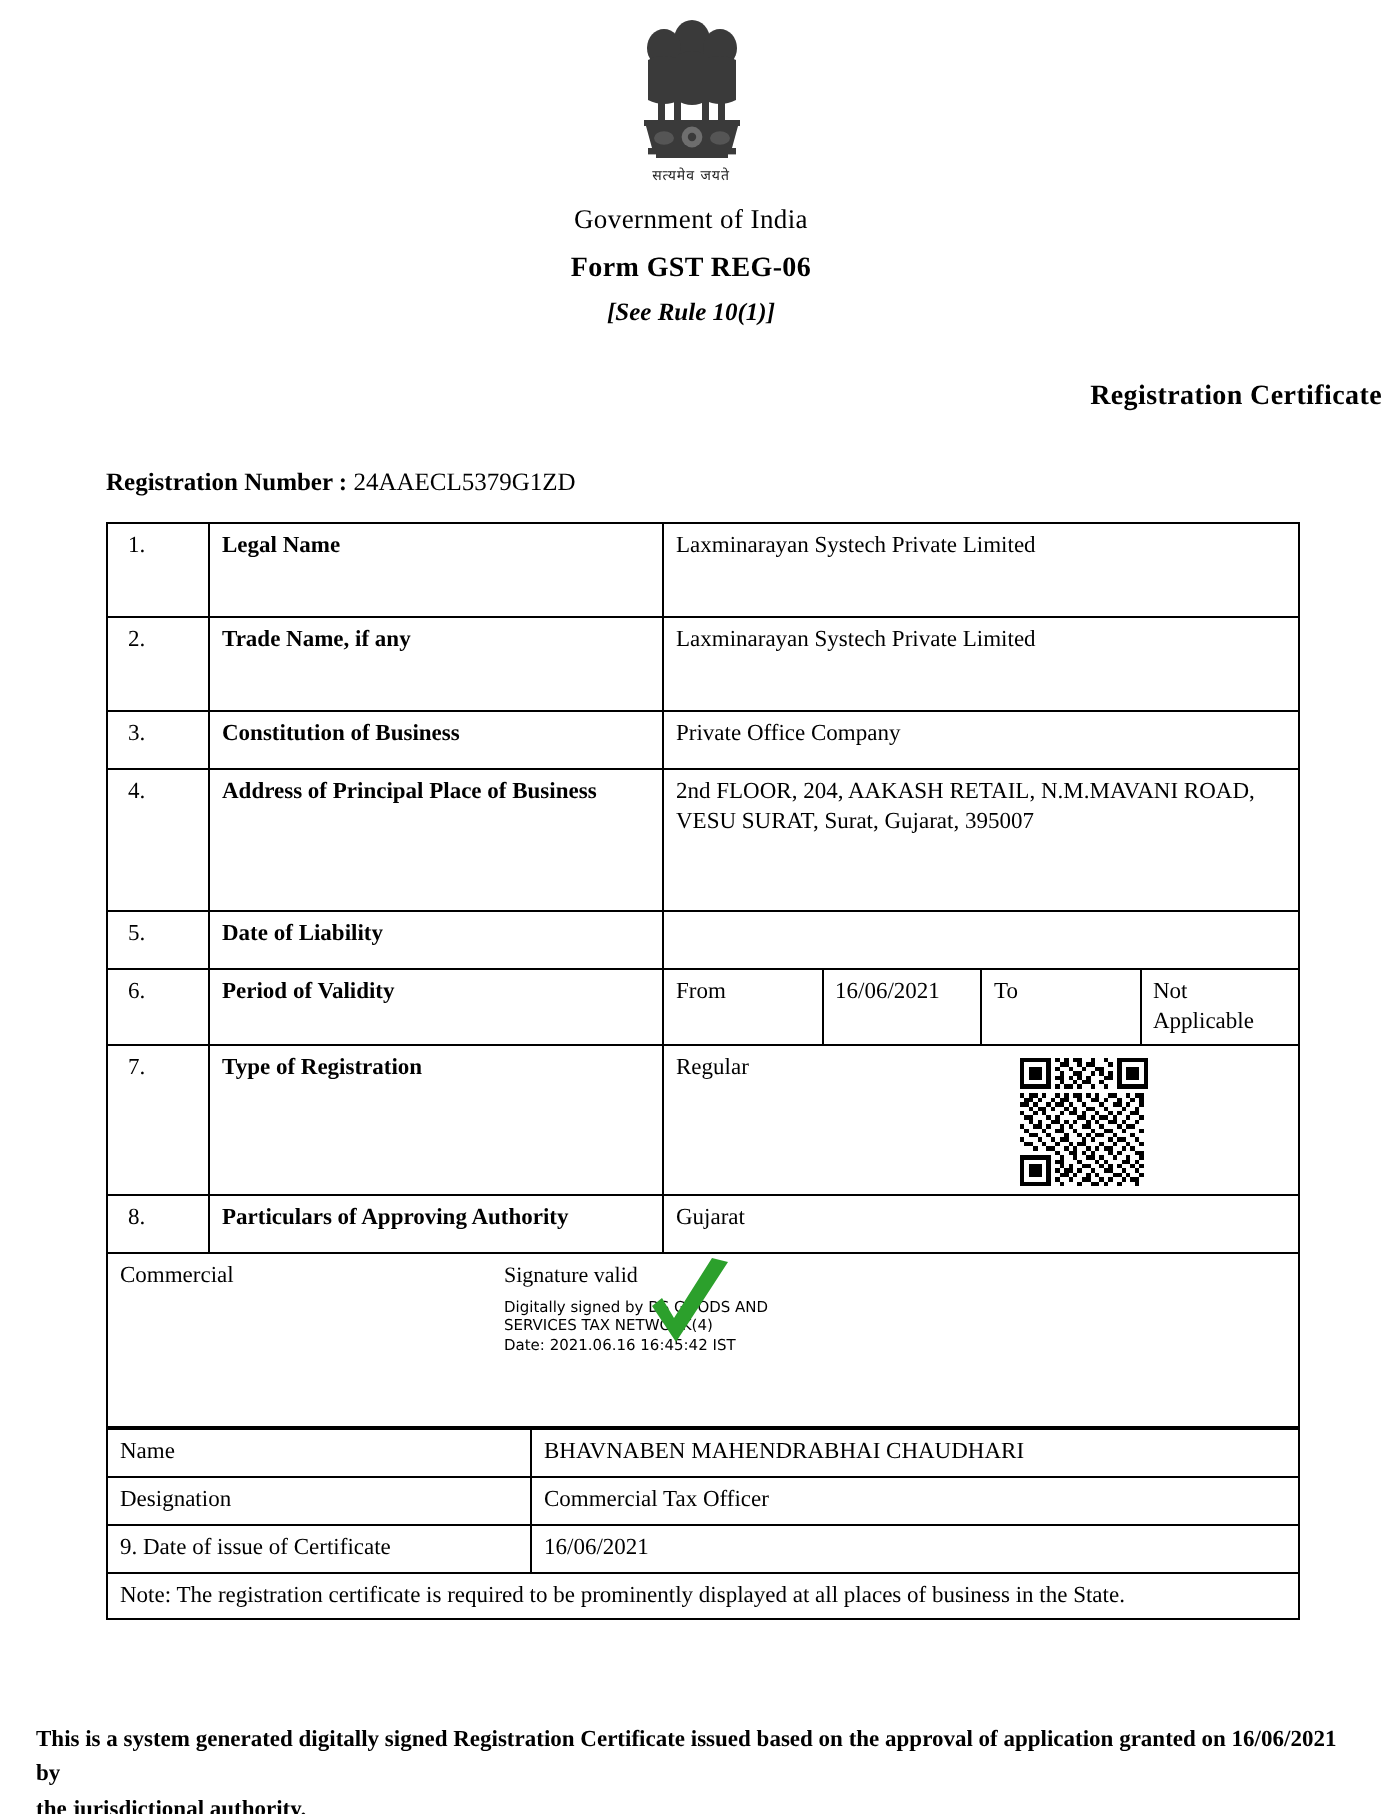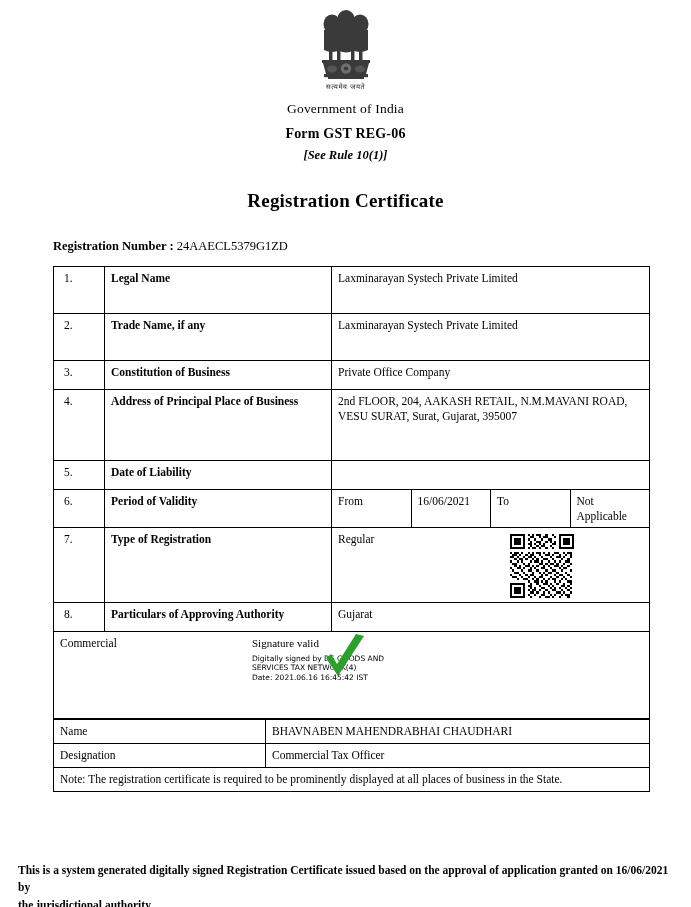--- a/index.html
+++ b/index.html
@@ -50,24 +50,25 @@
     margin-top: 9px;
     letter-spacing: 0.2px;
   }
   .head-line3 {
     font-size: 12.5px;
     font-style: italic;
     font-weight: bold;
     margin-top: 6px;
   }
   .head-title {
-    font-size: 19px;
+    font-size: 14px;
     font-weight: bold;
     margin-top: 27px;
     letter-spacing: 0.2px;
+    text-align: right;
   }
 
   .regno {
     margin: 27px 0 0 53px;
     font-size: 12.5px;
   }
   .regno .lbl { font-weight: bold; }
   .regno .val { font-weight: normal; }
 
   
@@ -531,20 +532,24 @@
   <tbody>
     <tr>
       <td class="low-lbl">Name</td>
       <td>BHAVNABEN MAHENDRABHAI CHAUDHARI</td>
     </tr>
     <tr>
       <td class="low-lbl">Designation</td>
       <td>Commercial Tax Officer</td>
     </tr>
     <tr>
+      <td class="low-lbl">9. Date of issue of Certificate</td>
+      <td>16/06/2021</td>
+    </tr>
+    <tr>
       <td class="note-cell" colspan="2">Note: The registration certificate is required to be prominently displayed at all places of business in the State.</td>
     </tr>
   </tbody>
 </table>
 
 <div class="footer">
   <div>This is a system generated digitally signed Registration Certificate issued based on the approval of application granted on 16/06/2021 by</div>
   <div>the jurisdictional authority.</div>
 </div>
 

